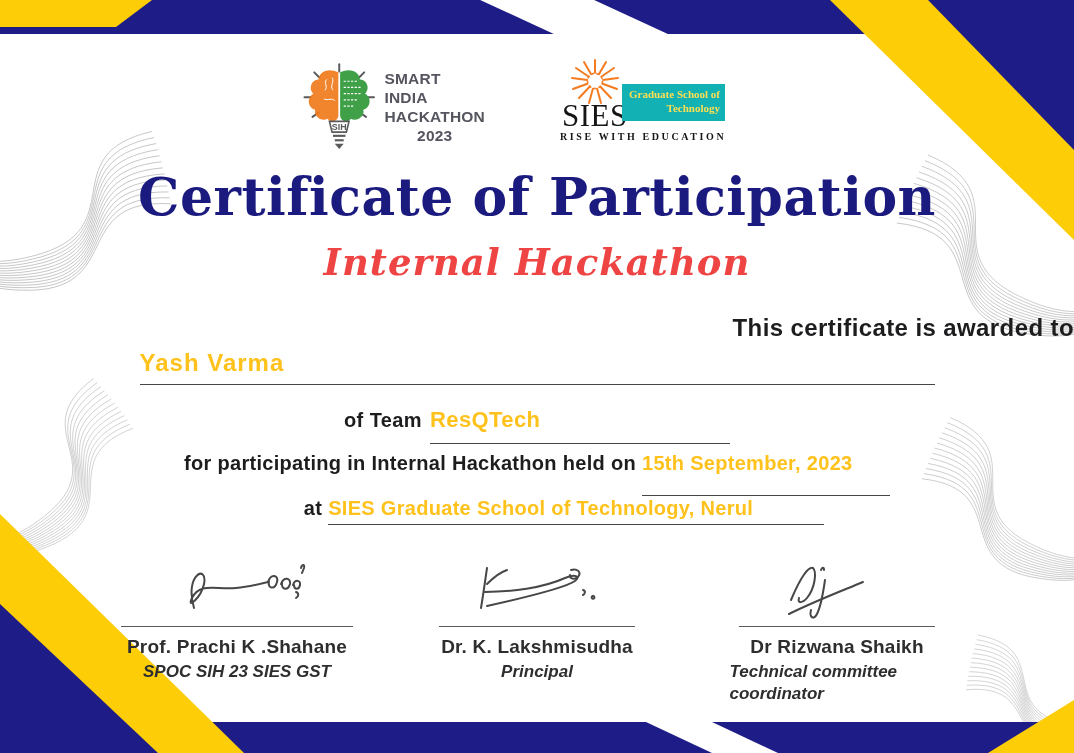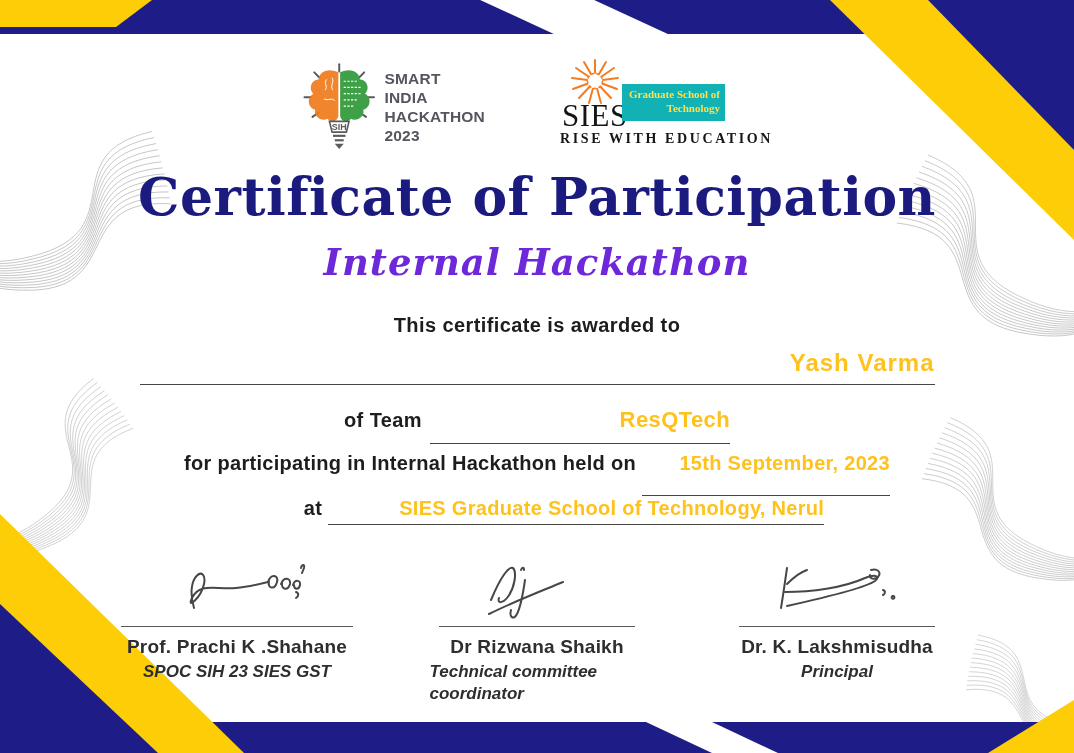--- a/index.html
+++ b/index.html
@@ -7,36 +7,36 @@
     position:relative;width:1074px;height:753px;overflow:hidden;background:#ffffff;
     font-family:"Liberation Sans",sans-serif;margin:0 auto;
   }
   .bg{position:absolute;inset:0;z-index:0;}
   .content{position:absolute;inset:0;z-index:2;}
   .row{position:absolute;left:0;width:1074px;text-align:center;color:#1d1d1f;}
 
   
   .sih-logo{position:absolute;left:300px;top:52px;width:185px;height:112px;display:flex;align-items:center;}
   .sih-text{margin-left:6px;color:#54555e;font-weight:bold;font-size:15.5px;letter-spacing:.2px;line-height:1.22;text-align:left;}
-  .sih-text .yr{text-align:left;}
+  .sih-text .yr{text-align:center;}
   .sies-logo{position:absolute;left:560px;top:56px;width:165px;height:92px;}
   .sies-sun{position:absolute;left:8px;top:0;}
   .sies-acronym{position:absolute;left:2px;top:42px;font-family:"Liberation Serif",serif;font-size:31px;color:#151515;letter-spacing:.5px;}
   .sies-box{position:absolute;left:62px;top:28px;width:92px;background:#12b2b4;color:#ffdf52;
     font-family:"Liberation Serif",serif;font-weight:bold;font-size:11px;line-height:1.25;padding:4px 5px 5px 6px;text-align:right;}
   .sies-tagline{position:absolute;left:0px;top:75px;width:165px;font-family:"Liberation Serif",serif;
-    font-weight:bold;font-size:14px;letter-spacing:2.6px;color:#161616;white-space:nowrap;}
+    font-weight:bold;font-size:10px;letter-spacing:2.6px;color:#161616;white-space:nowrap;}
 
   .title{top:166px;font-family:"DejaVu Serif","Liberation Serif",serif;font-weight:bold;
     font-size:52px;color:#1b1a7e;letter-spacing:.5px;}
   .subtitle{top:240px;font-family:"DejaVu Serif","Liberation Serif",serif;font-style:italic;font-weight:bold;
-    font-size:37px;color:#6d28d9;letter-spacing:1px;}
-  .award{top:314px;font-size:20px;font-weight:bold;letter-spacing:.4px;}
+    font-size:37px;color:#ef4444;letter-spacing:1px;}
+  .award{top:314px;font-size:24px;font-weight:bold;letter-spacing:.4px;text-align:right;}
   .gold{color:#ffc21c;font-weight:bold;}
-  .uline{display:inline-block;text-align:right;border-bottom:1.6px solid #454545;}
+  .uline{display:inline-block;text-align:left;border-bottom:1.6px solid #454545;}
   .name-row{top:349px;font-size:24px;letter-spacing:1px;}
   .name-row .uline{min-width:795px;padding-bottom:7px;}
   .team-row{top:407px;font-size:20px;font-weight:bold;letter-spacing:.4px;}
   .team-row .uline{min-width:300px;padding-bottom:10px;font-size:22px;margin-left:8px;}
   .part-row{top:452px;font-size:20px;font-weight:bold;letter-spacing:.3px;}
   .part-row .uline{min-width:248px;padding-bottom:20px;margin-left:6px;}
   .venue-row{top:497px;font-size:20px;font-weight:bold;letter-spacing:.3px;padding-left:27px;}
   .venue-row .uline{min-width:496px;padding-bottom:4px;margin-left:6px;}
 
   .signatures{position:absolute;top:560px;left:0;width:1074px;display:flex;justify-content:center;gap:0;}
@@ -248,44 +248,44 @@
             <path d="M139,8 c1,-4 4,-4 3,0 l-2,5"></path>
             <path d="M134,32 c3,1 3,4 0,6"></path>
           </g>
         </svg>
         <div class="sigline" style="width:232px"></div>
         <div class="sname">Prof. Prachi K .Shahane</div>
         <div class="srole">SPOC SIH 23 SIES GST</div>
       </div>
 
       <div class="sigcol">
-        <svg class="sigsvg" width="120" height="64" viewBox="0 0 120 64">
-          <g fill="none" stroke="#474747" stroke-width="2" stroke-linecap="round" stroke-linejoin="round">
-            <path d="M14,40 C24,16 32,6 36,8 C40,12 38,28 30,38 C26,43 20,44 22,38"></path>
-            <path d="M44,10 c1,-3 3,-3 3,0"></path>
-            <path d="M48,20 C46,34 44,46 40,54 C37,60 32,58 34,50"></path>
-            <path d="M12,54 C36,42 62,32 86,22"></path>
-          </g>
-        </svg>
-        <div class="sigline" style="width:196px"></div>
-        <div class="sname">Dr Rizwana Shaikh</div>
-        <div class="srole">Technical committee coordinator</div>
-      </div>
-
-      <div class="sigcol">
         <svg class="sigsvg" width="140" height="64" viewBox="0 0 140 64">
           <g fill="none" stroke="#474747" stroke-width="2" stroke-linecap="round" stroke-linejoin="round">
             <path d="M20,8 C18,22 16,36 14,48"></path>
             <path d="M20,24 C28,16 34,12 40,10"></path>
             <path d="M18,32 C44,32 76,28 98,18 C108,14 114,16 108,21 C98,28 56,38 20,46"></path>
             <path d="M104,10 c6,-2 11,2 7,7 c-3,3 -9,2 -8,-2"></path>
             <path d="M116,30 c3,1 2,4 0,5"></path>
             <path d="M126,36 a1.4,1.4 0 1 0 0.1,0"></path>
           </g>
         </svg>
         <div class="sigline" style="width:196px"></div>
         <div class="sname">Dr. K. Lakshmisudha</div>
         <div class="srole">Principal</div>
       </div>
 
+      <div class="sigcol">
+        <svg class="sigsvg" width="120" height="64" viewBox="0 0 120 64">
+          <g fill="none" stroke="#474747" stroke-width="2" stroke-linecap="round" stroke-linejoin="round">
+            <path d="M14,40 C24,16 32,6 36,8 C40,12 38,28 30,38 C26,43 20,44 22,38"></path>
+            <path d="M44,10 c1,-3 3,-3 3,0"></path>
+            <path d="M48,20 C46,34 44,46 40,54 C37,60 32,58 34,50"></path>
+            <path d="M12,54 C36,42 62,32 86,22"></path>
+          </g>
+        </svg>
+        <div class="sigline" style="width:196px"></div>
+        <div class="sname">Dr Rizwana Shaikh</div>
+        <div class="srole">Technical committee coordinator</div>
+      </div>
+
     </div>
   </div>
 </div>
 
 </body></html>

